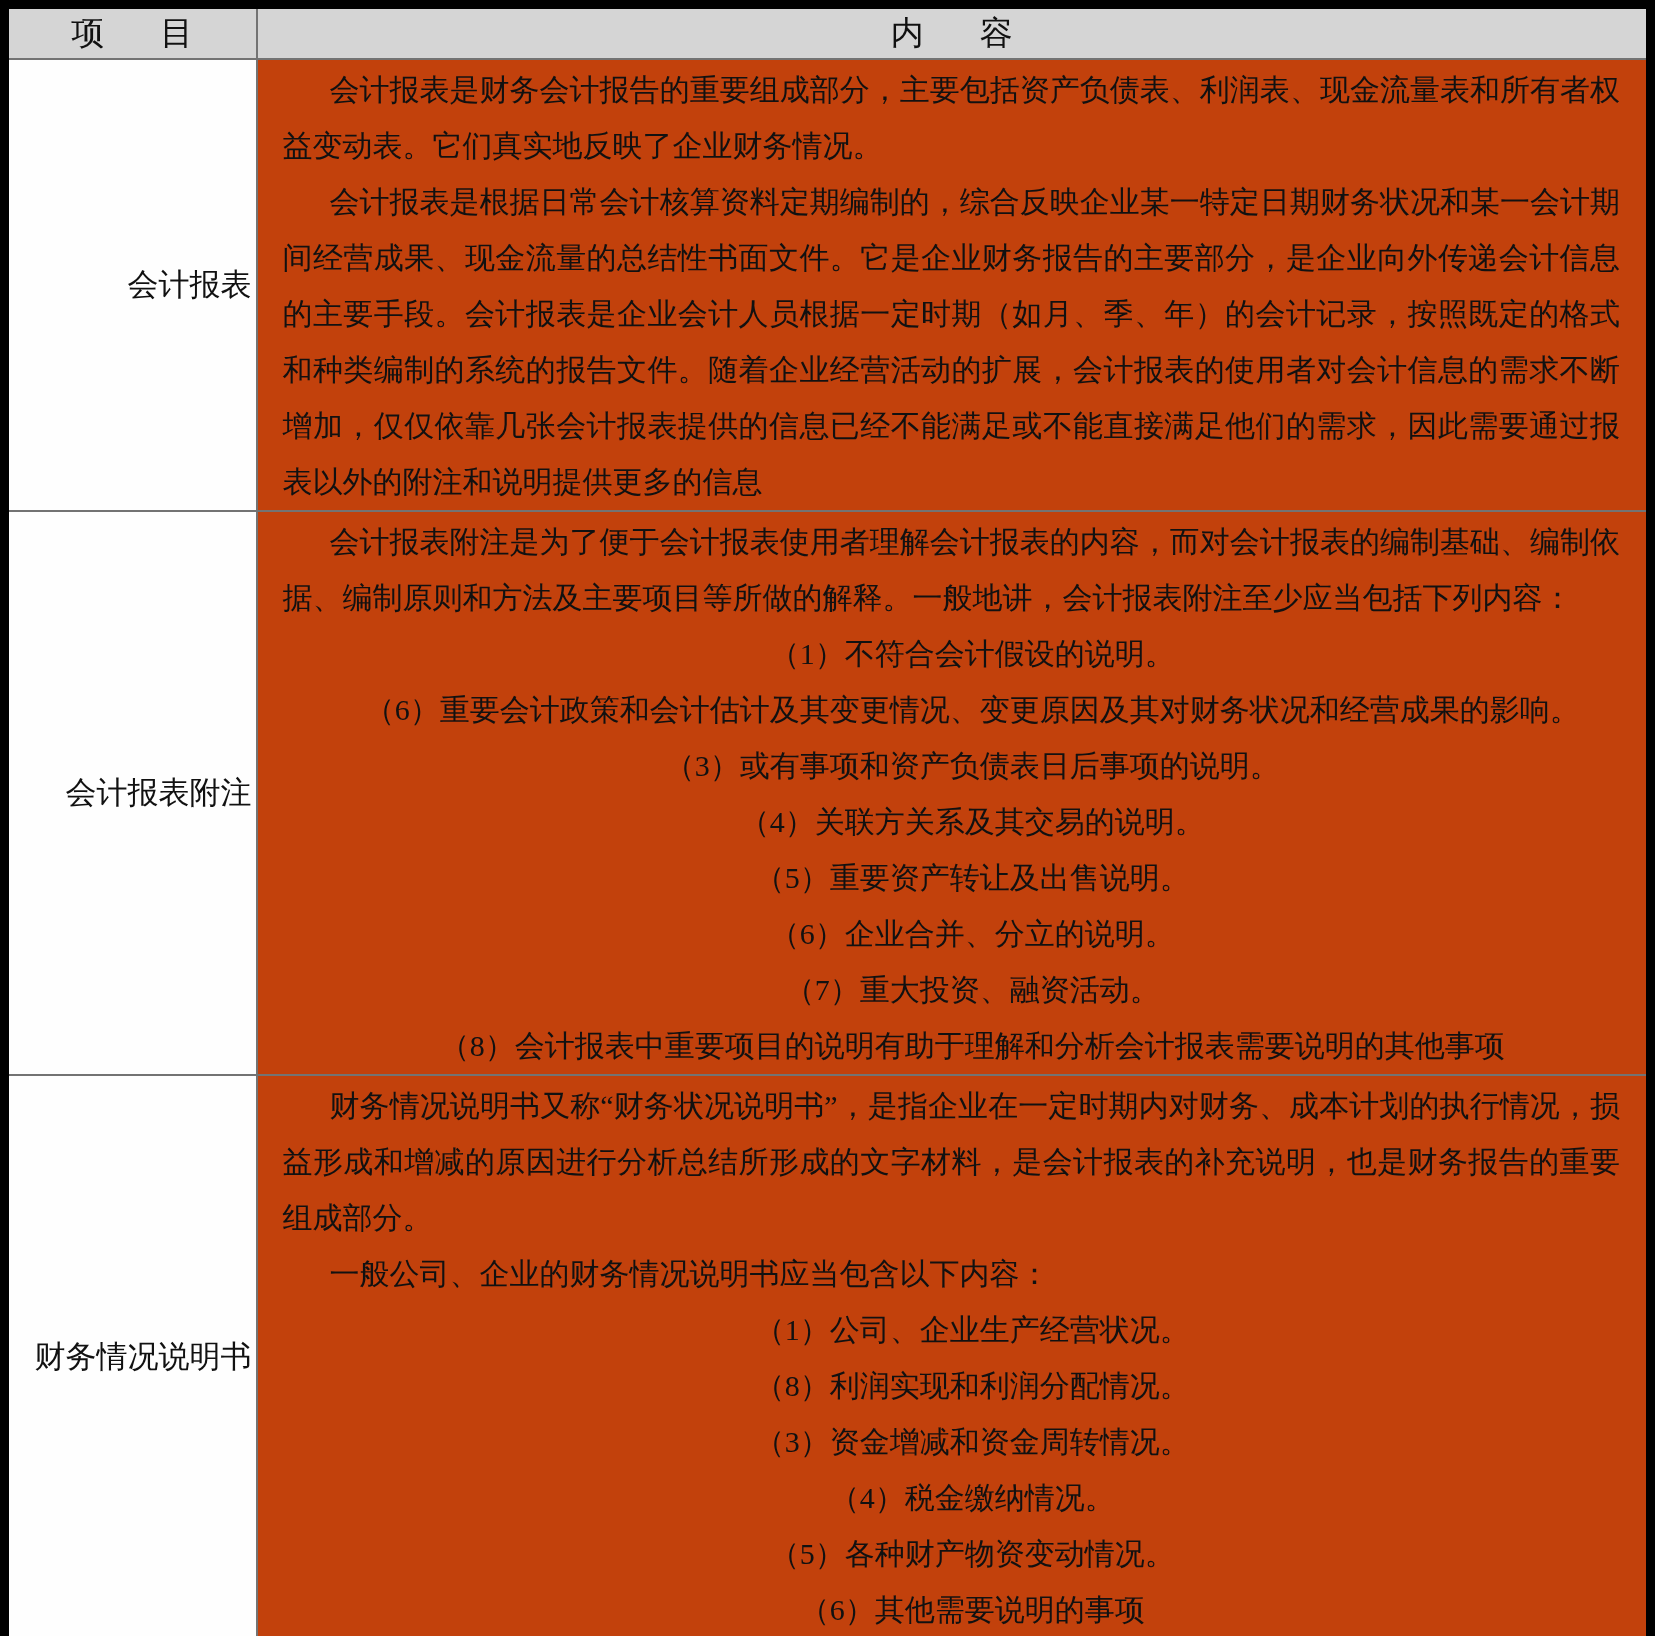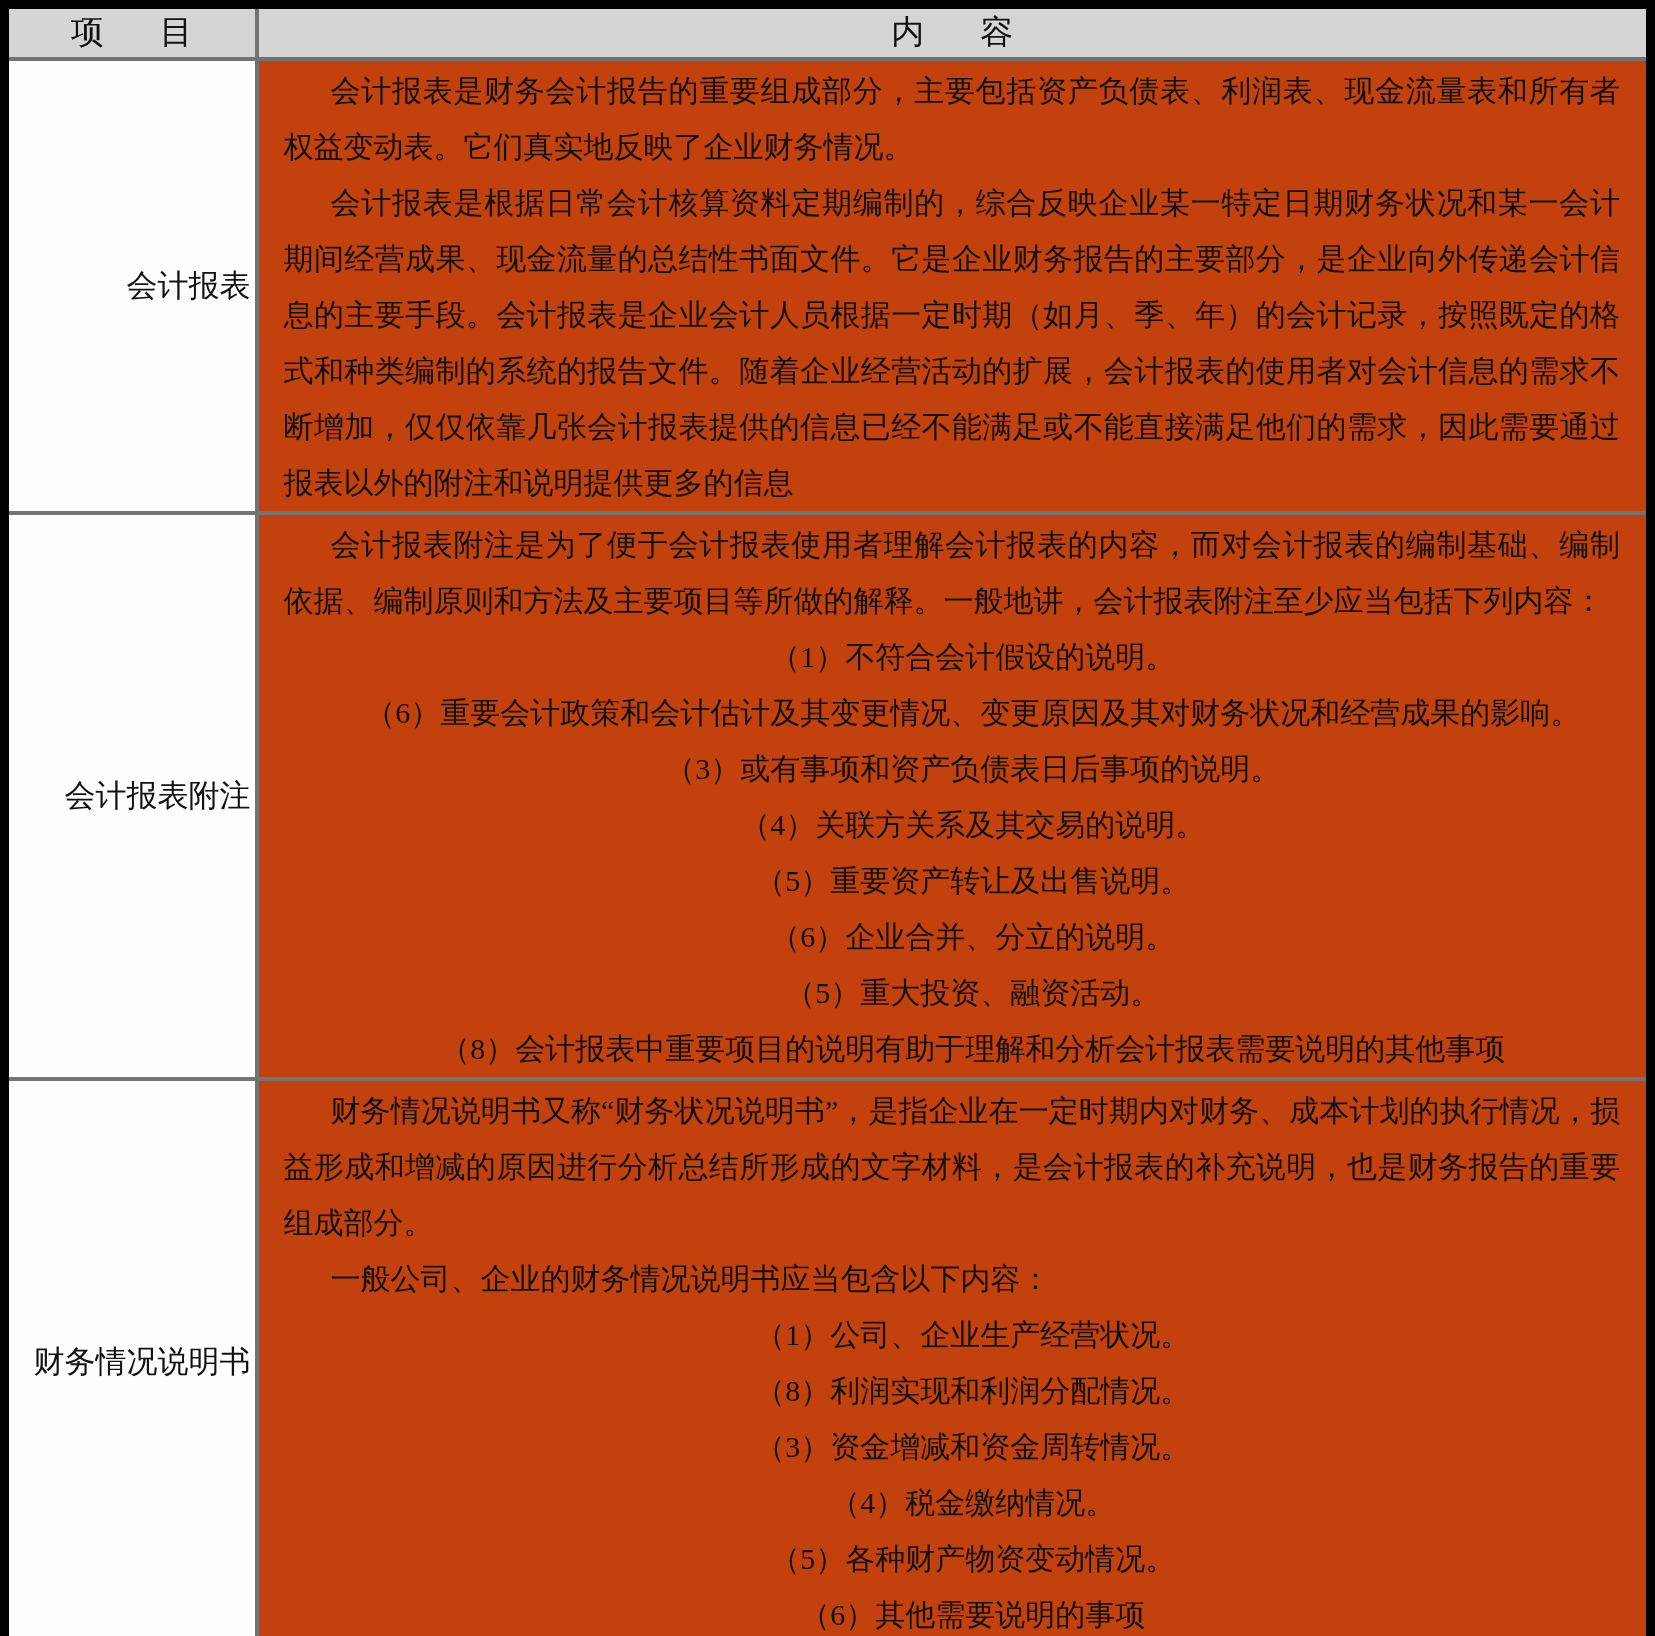--- a/index.html
+++ b/index.html
@@ -20,21 +20,21 @@
   }
   table.doc-table {
     border-collapse: collapse;
     width: 1655px;
     height: 1636px;
     table-layout: fixed;
     background: #fdfdfd;
   }
   table.doc-table th,
   table.doc-table td {
-    border: 4px solid #737373;
+    border: 2px solid #737373;
     box-sizing: border-box;
   }
   
   table.doc-table {
     border: 9px solid #000000;
   }
   tr.header-row { height: 54px; }
   tr.row-0 { height: 451px; }
   tr.row-1 { height: 561px; }
   tr.row-2 { height: 560px; }
@@ -106,21 +106,21 @@
         <tr class="body-row row-1">
           <td class="col-item cell-item"><span>会计报表附注</span></td>
           <td class="cell-content">
             <p class="para">会计报表附注是为了便于会计报表使用者理解会计报表的内容，而对会计报表的编制基础、编制依据、编制原则和方法及主要项目等所做的解释。一般地讲，会计报表附注至少应当包括下列内容：</p>
             <p class="list-line">（1）不符合会计假设的说明。</p>
             <p class="list-line">（6）重要会计政策和会计估计及其变更情况、变更原因及其对财务状况和经营成果的影响。</p>
             <p class="list-line">（3）或有事项和资产负债表日后事项的说明。</p>
             <p class="list-line">（4）关联方关系及其交易的说明。</p>
             <p class="list-line">（5）重要资产转让及出售说明。</p>
             <p class="list-line">（6）企业合并、分立的说明。</p>
-            <p class="list-line">（5）重大投资、融资活动。</p>
+            <p class="list-line">（7）重大投资、融资活动。</p>
             <p class="list-line">（8）会计报表中重要项目的说明有助于理解和分析会计报表需要说明的其他事项</p>
           </td>
         </tr>
         <tr class="body-row row-2">
           <td class="col-item cell-item"><span>财务情况说明书</span></td>
           <td class="cell-content">
             <p class="para">财务情况说明书又称“财务状况说明书”，是指企业在一定时期内对财务、成本计划的执行情况，损益形成和增减的原因进行分析总结所形成的文字材料，是会计报表的补充说明，也是财务报告的重要组成部分。</p>
             <p class="para">一般公司、企业的财务情况说明书应当包含以下内容：</p>
             <p class="list-line">（1）公司、企业生产经营状况。</p>
             <p class="list-line">（8）利润实现和利润分配情况。</p>

